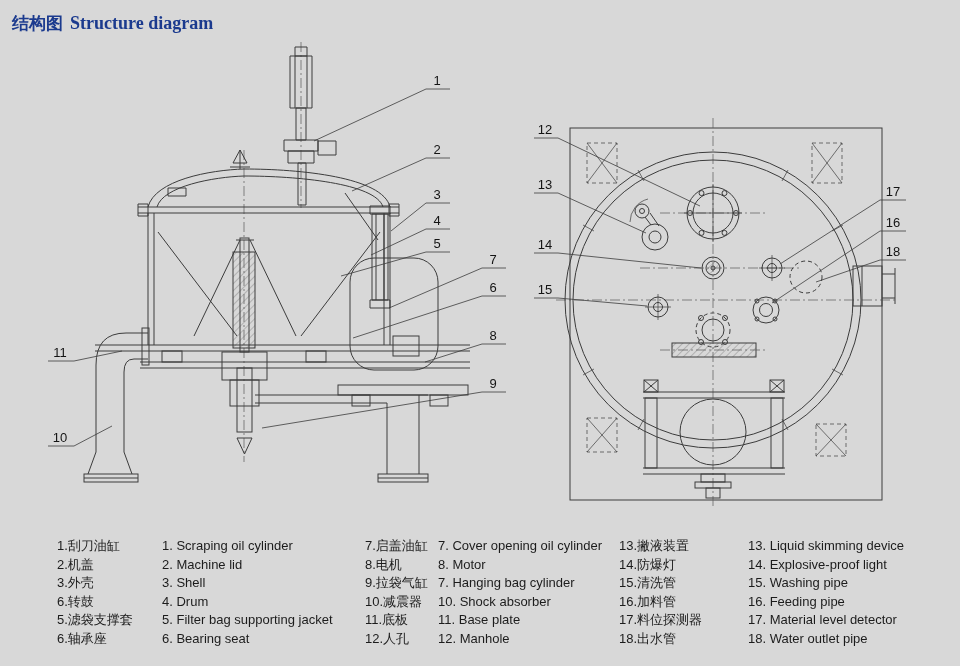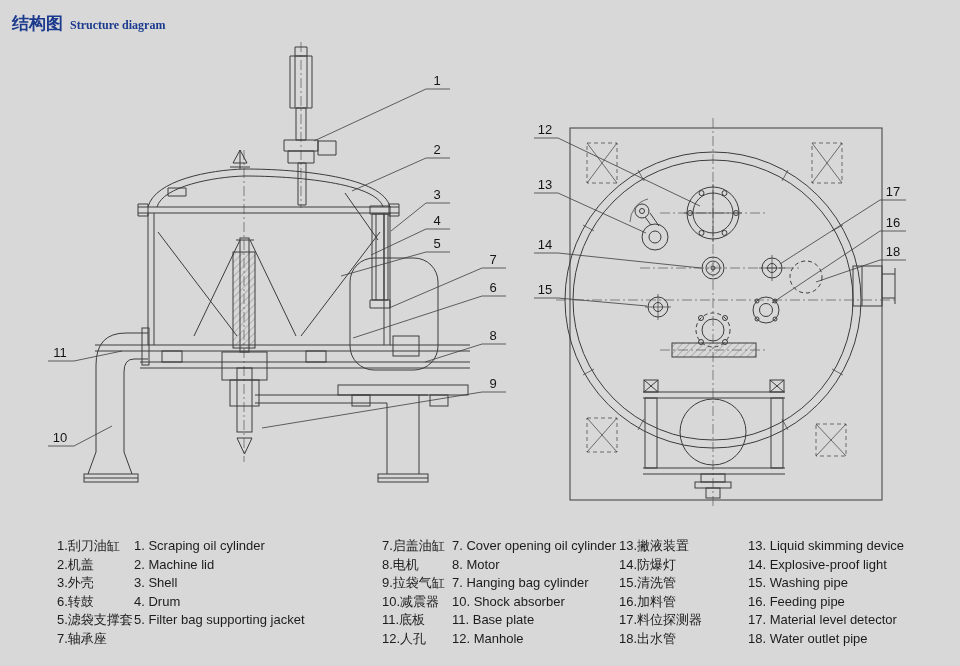--- a/index.html
+++ b/index.html
@@ -6,21 +6,21 @@
   body{
     width:960px;height:666px;position:relative;overflow:hidden;
     background:#d8d8d8;
     font-family:"Liberation Sans",sans-serif;
   }
   .title{
     position:absolute;left:12px;top:12px;z-index:5;
     font-weight:bold;font-size:17px;color:#1b3a8e;white-space:nowrap;
   }
   .title .cn{font-family:Liberation Mono, monospace;margin-right:7px;}
-  .title .en{font-family:"Liberation Serif",serif;font-size:12px;}
+  .title .en{font-family:"Liberation Serif",serif;font-size:18px;}
   svg.canvas{position:absolute;left:0;top:0;}
   text.num{font:13px "Liberation Sans",sans-serif;fill:#141414;stroke:none;}
   .cl{stroke:#5a5a5a;stroke-width:0.7;stroke-dasharray:10 3 2 3;fill:none;}
   .dash{stroke-dasharray:4 3;}
   .thin{stroke-width:0.7;}
   .legend{
     position:absolute;top:537px;left:0;width:960px;height:124px;
     font-size:13px;color:#1c1c1c;
   }
   .lcol{position:absolute;top:0;white-space:nowrap;}
@@ -317,38 +317,39 @@
   </g>
 </svg>
 
 <div class="legend">
   <div class="lcol" style="left:57px">
     <div class="li">1.刮刀油缸</div>
     <div class="li">2.机盖</div>
     <div class="li">3.外壳</div>
     <div class="li">6.转鼓</div>
     <div class="li">5.滤袋支撑套</div>
-    <div class="li">7.轴承座</div>
-  </div>
-  <div class="lcol" style="left:134px">
+    <div class="li">6.轴承座</div>
+  </div>
+  <div class="lcol" style="left:162px">
     <div class="li">1. Scraping oil cylinder</div>
     <div class="li">2. Machine lid</div>
     <div class="li">3. Shell</div>
     <div class="li">4. Drum</div>
     <div class="li">5. Filter bag supporting jacket</div>
-  </div>
-  <div class="lcol" style="left:382px">
+    <div class="li">6. Bearing seat</div>
+  </div>
+  <div class="lcol" style="left:365px">
     <div class="li">7.启盖油缸</div>
     <div class="li">8.电机</div>
     <div class="li">9.拉袋气缸</div>
     <div class="li">10.减震器</div>
     <div class="li">11.底板</div>
     <div class="li">12.人孔</div>
   </div>
-  <div class="lcol" style="left:452px">
+  <div class="lcol" style="left:438px">
     <div class="li">7. Cover opening oil cylinder</div>
     <div class="li">8. Motor</div>
     <div class="li">7. Hanging bag cylinder</div>
     <div class="li">10. Shock absorber</div>
     <div class="li">11. Base plate</div>
     <div class="li">12. Manhole</div>
   </div>
   <div class="lcol" style="left:619px">
     <div class="li">13.撇液装置</div>
     <div class="li">14.防爆灯</div>

